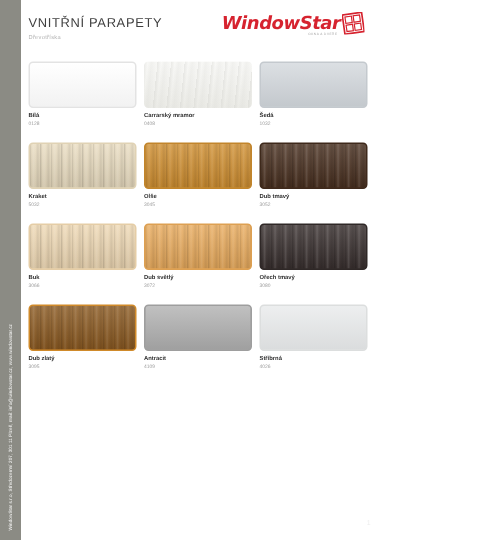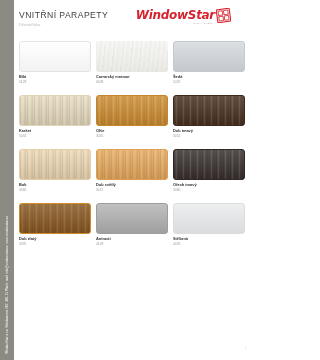--- a/index.html
+++ b/index.html
@@ -75,21 +75,21 @@
     font-size: 3.8px;
     letter-spacing: 0.2px;
     color: #b3b3b3;
     margin: 2.5px 0 0 0;
     white-space: nowrap;
   }
 
   
   #logo {
     position: absolute;
-    right: 23px;
+    right: 11px;
     top: -1px;
     display: flex;
     align-items: flex-start;
     justify-content: center;
   }
   #logo-wordmark {
     font-size: 12px;
     font-weight: bold;
     font-style: italic;
     color: #d6232f;

